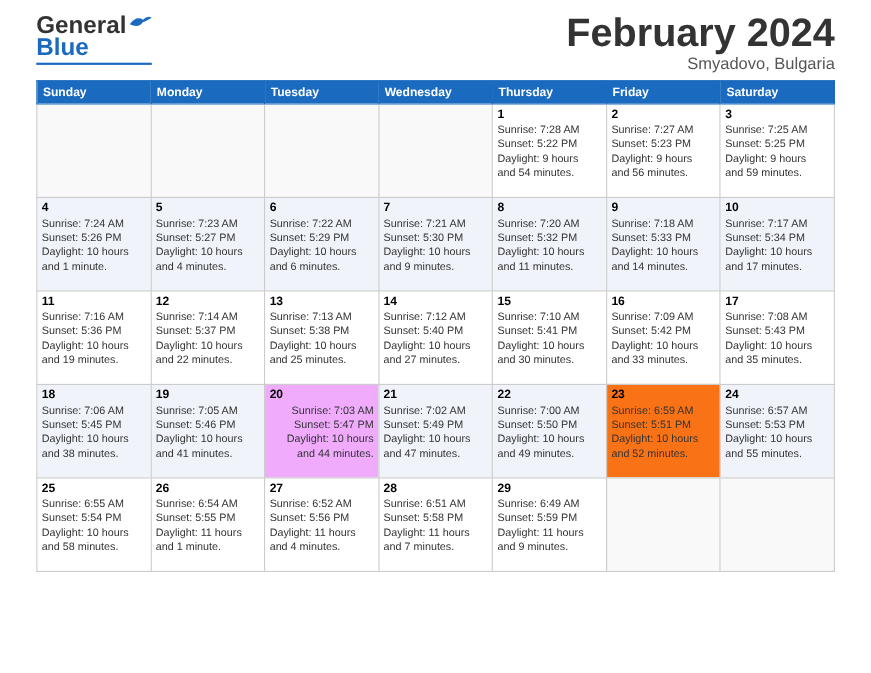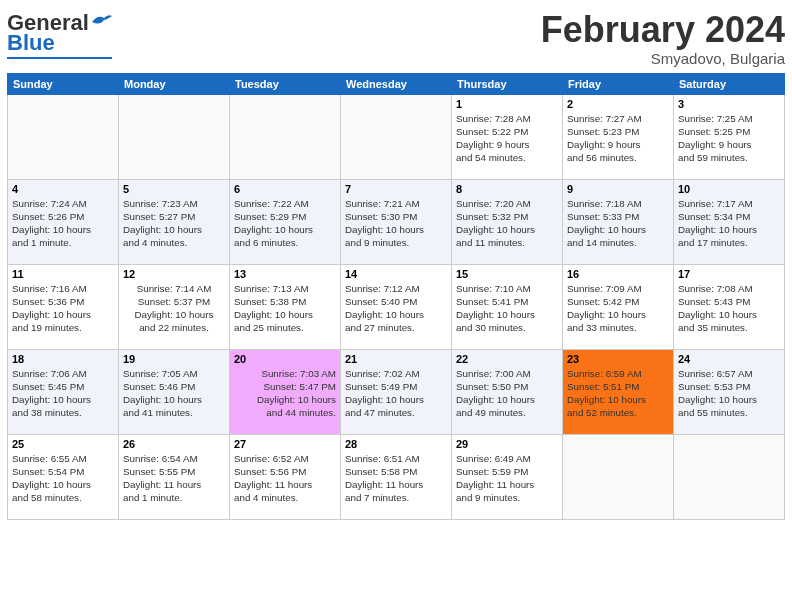--- a/index.html
+++ b/index.html
@@ -6,21 +6,21 @@
     body {
       font-family: Arial, sans-serif;
       background: #fff;
       width: 792px;
       height: 612px;
       overflow: hidden;
     }
     .page {
       width: 792px;
       height: 612px;
-      padding: 10px 7px;
+      padding: 10px 33px;
       background: #fff;
     }
     .header {
       display: flex;
       justify-content: space-between;
       align-items: flex-start;
       margin-bottom: 6px;
     }
     .logo {
       display: flex;
@@ -195,21 +195,21 @@
         <tr>
           <td>
             <span class="day-number">11</span>
             <div class="day-info" style="white-space: pre-line;">Sunrise: 7:16 AM
 Sunset: 5:36 PM
 Daylight: 10 hours
 and 19 minutes.</div>
           </td>
           <td>
             <span class="day-number">12</span>
-            <div class="day-info" style="white-space: pre-line; text-align: center;">Sunrise: 7:14 AM
+            <div class="day-info" style="white-space: pre-line;">Sunrise: 7:14 AM
 Sunset: 5:37 PM
 Daylight: 10 hours
 and 22 minutes.</div>
           </td>
           <td>
             <span class="day-number">13</span>
             <div class="day-info" style="white-space: pre-line;">Sunrise: 7:13 AM
 Sunset: 5:38 PM
 Daylight: 10 hours
 and 25 minutes.</div>

